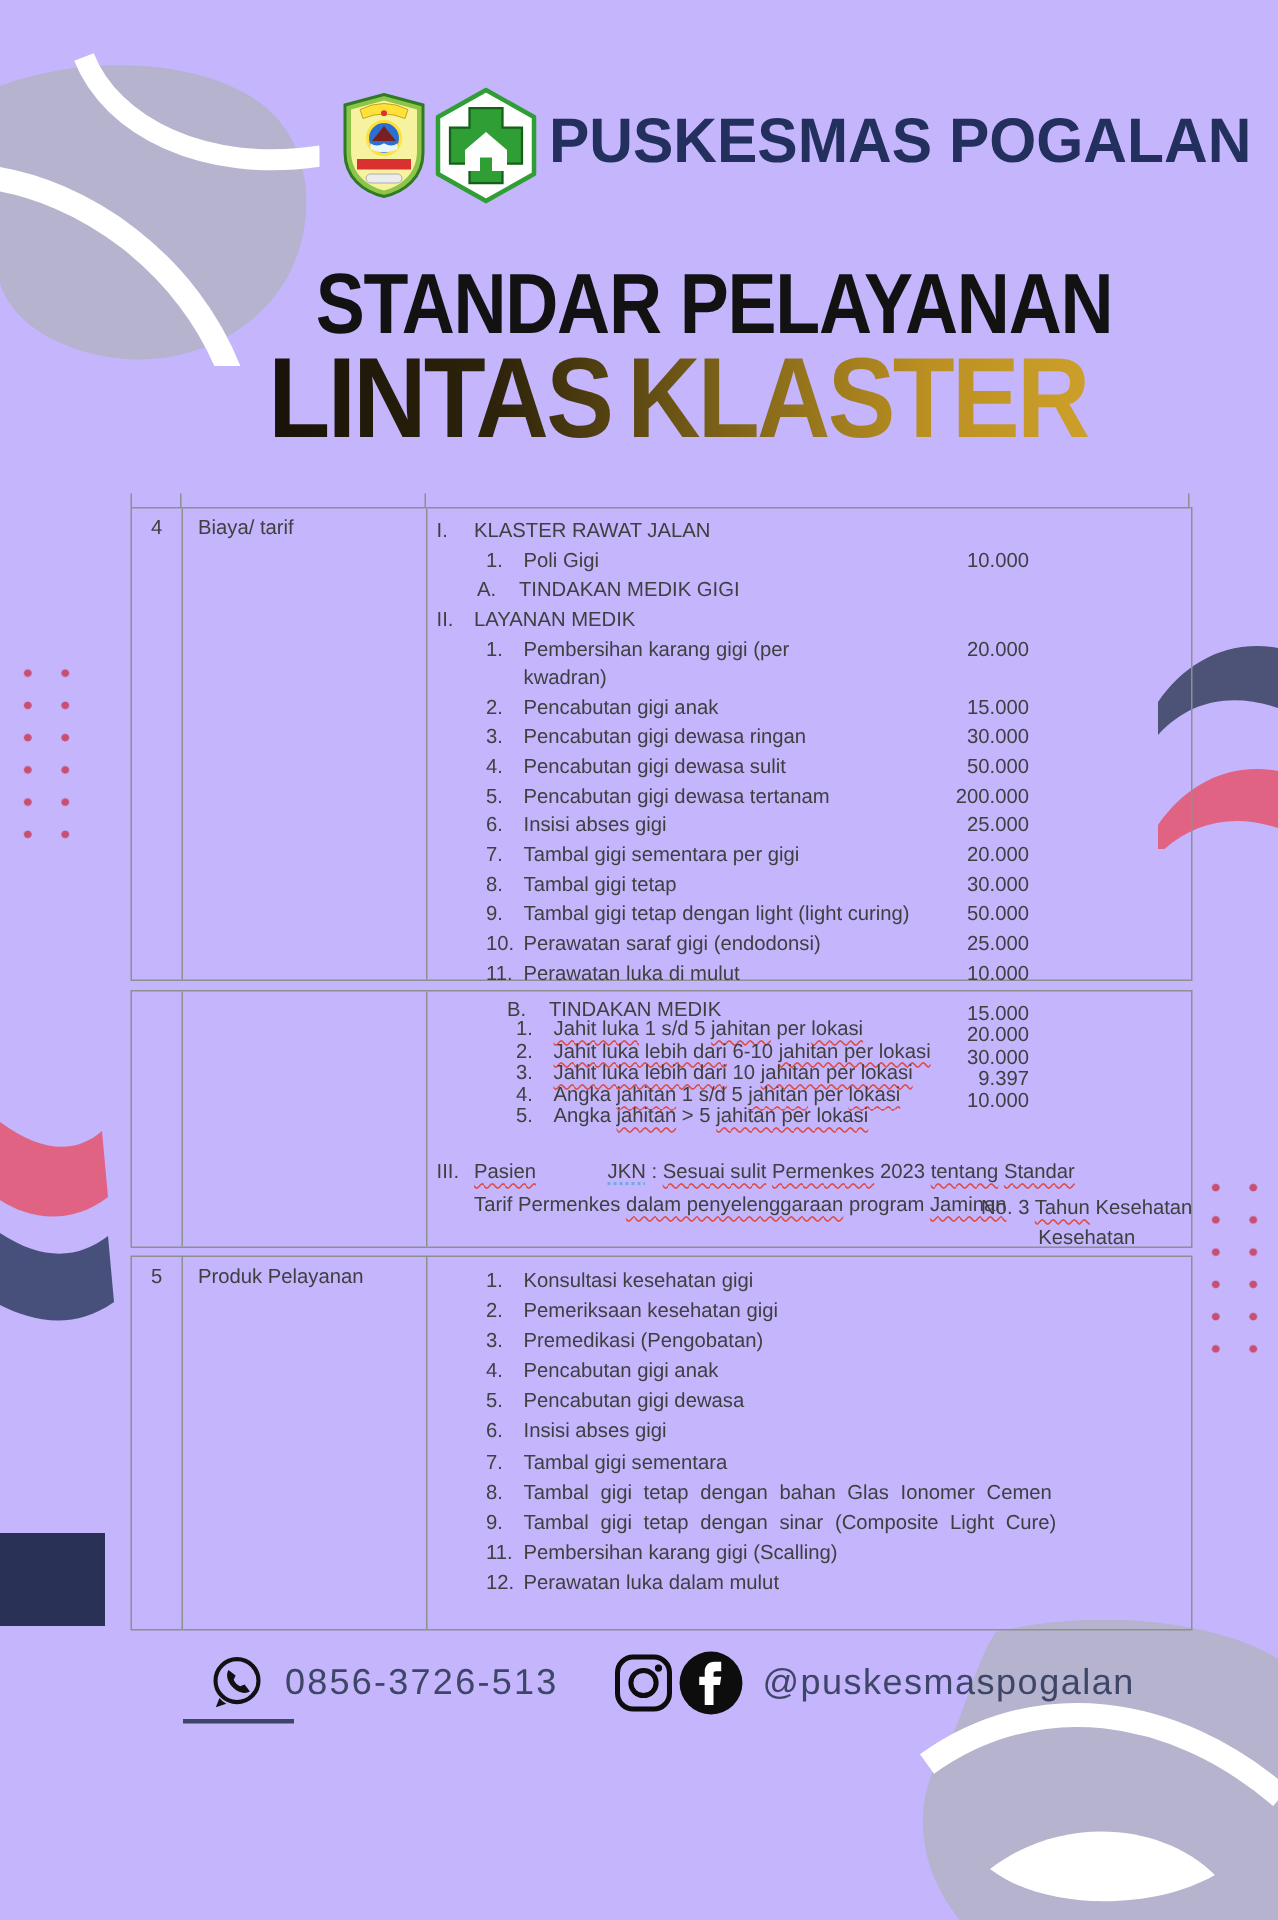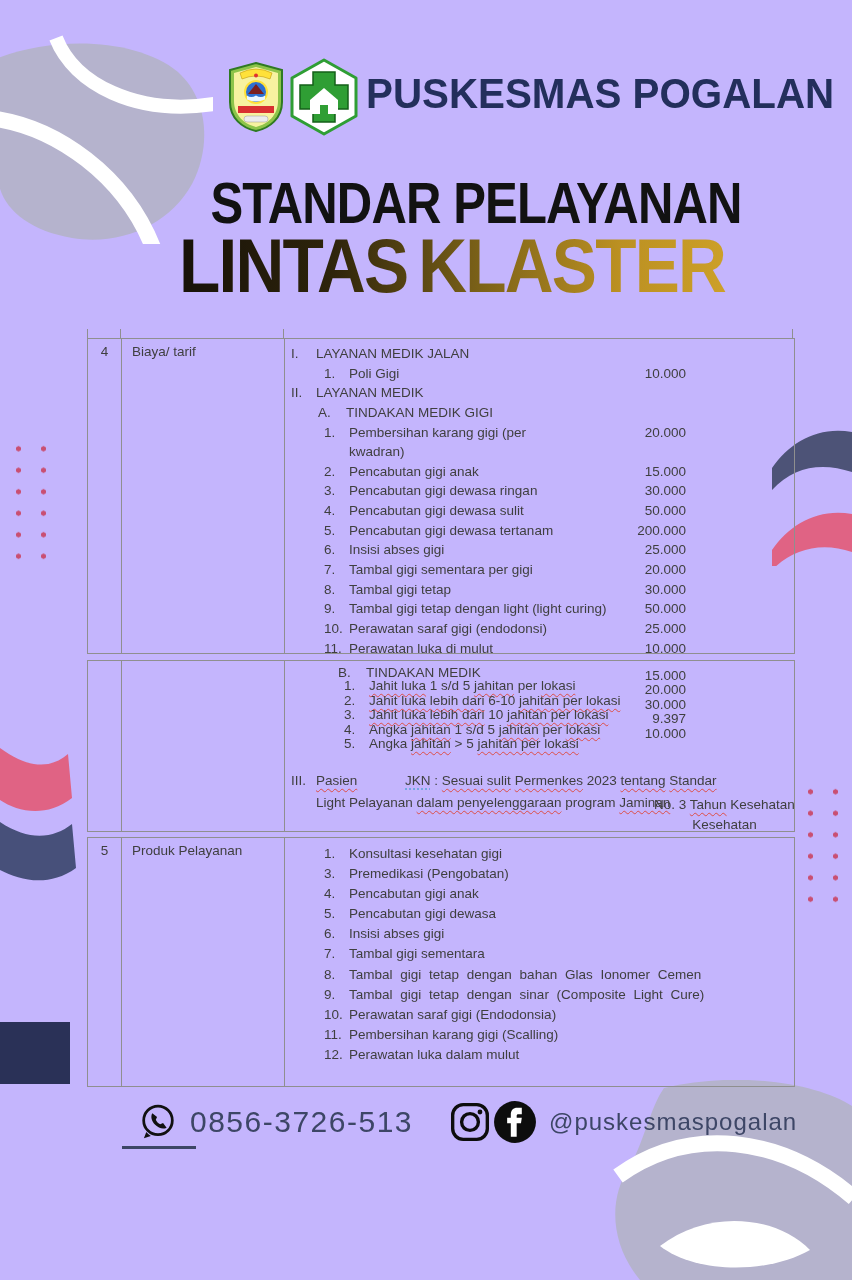--- a/index.html
+++ b/index.html
@@ -48,21 +48,21 @@
 
   .jkn1{position:absolute;left:0;top:112px;}
   .jkn2{position:absolute;left:32px;top:134px;}
   .jkn-side1{position:absolute;left:370px;top:136px;width:145px;}
   .jkn-side2{position:absolute;left:368px;top:156px;width:145px;text-align:center;}
 
   .stub{position:absolute;top:329px;height:9px;width:1px;background:#8f8f8f;}
 
   
   .footer{position:absolute;left:138px;top:1096px;height:52px;display:flex;align-items:center;color:#3d4666;}
-  .phone{font-size:30px;letter-spacing:1.5px;margin-left:12px;white-space:nowrap;}
+  .phone{font-size:24px;letter-spacing:1.5px;margin-left:12px;white-space:nowrap;}
   .handle{font-size:24px;letter-spacing:1px;margin-left:12px;white-space:nowrap;}
   .gap36{width:36px;}
   .foot-line{position:absolute;left:122px;top:1146px;width:74px;height:3px;background:#3d4666;}
 
   
   .dots{position:absolute;background-image:radial-gradient(circle,#c94f72 2.3px,transparent 2.8px);
         background-size:25px 21.5px;}
   .dots-left{left:6px;top:438px;width:50px;height:127px;}
   .dots-right{left:798px;top:781px;width:46px;height:127px;}
 
@@ -129,24 +129,24 @@
   <div class="stub" style="left:283px"></div>
   <div class="stub" style="left:792px"></div>
 
   <div class="tbl" style="top:338px;height:314px">
     <div class="vline v1"></div>
     <div class="vline v2"></div>
     <div class="no-col">4</div>
     <div class="label-col">Biaya/ tarif</div>
     <div class="content">
       <div class="rows1">
-        <div class="row"><span class="rn">I.</span><span>LAYANAN MEDIK JALAN</span></div>
+        <div class="row"><span class="rn">I.</span><span>KLASTER RAWAT JALAN</span></div>
         <div class="row"><span class="inum">1.</span><span>Poli Gigi</span><span class="amt">10.000</span></div>
+        <div class="row"><span class="sl">A.</span><span>TINDAKAN MEDIK GIGI</span></div>
         <div class="row"><span class="rn">II.</span><span>LAYANAN MEDIK</span></div>
-        <div class="row"><span class="sl">A.</span><span>TINDAKAN MEDIK GIGI</span></div>
         <div class="row"><span class="inum">1.</span><span>Pembersihan karang gigi (per</span><span class="amt">20.000</span></div>
         <div class="row"><span class="cont2">kwadran)</span></div>
         <div class="row"><span class="inum">2.</span><span>Pencabutan gigi anak</span><span class="amt">15.000</span></div>
         <div class="row"><span class="inum">3.</span><span>Pencabutan gigi dewasa ringan</span><span class="amt">30.000</span></div>
         <div class="row"><span class="inum">4.</span><span>Pencabutan gigi dewasa sulit</span><span class="amt">50.000</span></div>
         <div class="row"><span class="inum">5.</span><span>Pencabutan gigi dewasa tertanam</span><span class="amt">200.000</span></div>
         <div class="row"><span class="inum">6.</span><span>Insisi abses gigi</span><span class="amt">25.000</span></div>
         <div class="row"><span class="inum">7.</span><span>Tambal gigi sementara per gigi</span><span class="amt">20.000</span></div>
         <div class="row"><span class="inum">8.</span><span>Tambal gigi tetap</span><span class="amt">30.000</span></div>
         <div class="row"><span class="inum">9.</span><span>Tambal gigi tetap dengan light (light curing)</span><span class="amt">50.000</span></div>
@@ -169,42 +169,42 @@
         <div class="row2"><span class="inum">5.</span><span><span>Angka </span><span class="sq-red">jahitan</span><span> &gt; 5 </span><span class="sq-red">jahitan per lokasi</span></span></div>
       </div>
       <div class="amt-stack">
         <div>15.000</div>
         <div>20.000</div>
         <div>30.000</div>
         <div>9.397</div>
         <div>10.000</div>
       </div>
       <div class="jkn1"><span class="rn">III.</span><span><span class="sq-red">Pasien</span><span> </span><span class="sq-blue">JKN</span><span> : </span><span class="sq-red">Sesuai sulit</span><span> </span><span class="sq-red">Permenkes</span><span> 2023  </span><span class="sq-red">tentang</span><span>  </span><span class="sq-red">Standar</span></span></div>
-      <div class="jkn2"><span><span>Light  Pelayanan </span><span class="sq-red">dalam penyelenggaraan</span><span> program </span><span class="sq-red">Jaminan</span></span></div>
+      <div class="jkn2"><span><span>Tarif  Permenkes </span><span class="sq-red">dalam penyelenggaraan</span><span> program </span><span class="sq-red">Jaminan</span></span></div>
       <div class="jkn-side1"><span><span>No. 3 </span><span class="sq-red">Tahun</span><span> Kesehatan</span></span></div>
       <div class="jkn-side2">Kesehatan</div>
     </div>
   </div>
 
   <div class="tbl" style="top:837px;height:248px">
     <div class="vline v1"></div>
     <div class="vline v2"></div>
     <div class="no-col">5</div>
     <div class="label-col">Produk Pelayanan</div>
     <div class="content">
       <div style="padding-top:6px;">
         <div class="row3"><span class="inum">1.</span><span>Konsultasi kesehatan gigi</span></div>
+        <div class="row3"><span class="inum">2.</span><span>Pemeriksaan kesehatan gigi</span></div>
         <div class="row3"><span class="inum">3.</span><span>Premedikasi (Pengobatan)</span></div>
         <div class="row3"><span class="inum">4.</span><span>Pencabutan gigi anak</span></div>
         <div class="row3"><span class="inum">5.</span><span>Pencabutan gigi dewasa</span></div>
         <div class="row3"><span class="inum">6.</span><span>Insisi abses gigi</span></div>
         <div class="row3"><span class="inum">7.</span><span>Tambal gigi sementara</span></div>
         <div class="row3"><span class="inum">8.</span><span class="just">Tambal gigi tetap dengan bahan Glas Ionomer Cemen</span></div>
         <div class="row3"><span class="inum">9.</span><span class="just">Tambal gigi tetap dengan sinar (Composite Light Cure)</span></div>
-        <div class="row3"><span class="inum">10.</span><span>Perawatan saraf gigi (Endodonsia)</span></div>
         <div class="row3"><span class="inum">11.</span><span>Pembersihan karang gigi (Scalling)</span></div>
         <div class="row3"><span class="inum">12.</span><span>Perawatan luka dalam mulut</span></div>
       </div>
     </div>
   </div>
 
   <div class="footer">
     <svg width="40" height="40" viewBox="0 0 38 38">
       <path d="M12.2 30.9 A14 14 0 1 1 7.1 25.8 L5 33 Z" fill="none" stroke="#111" stroke-width="2.6" stroke-linejoin="round" transform="rotate(180 9.6 29.4) translate(-9.4 -8.2) rotate(180 19 18.5)"></path>
       <circle cx="19" cy="17.5" r="13.6" fill="none" stroke="#111" stroke-width="2.6"></circle>

